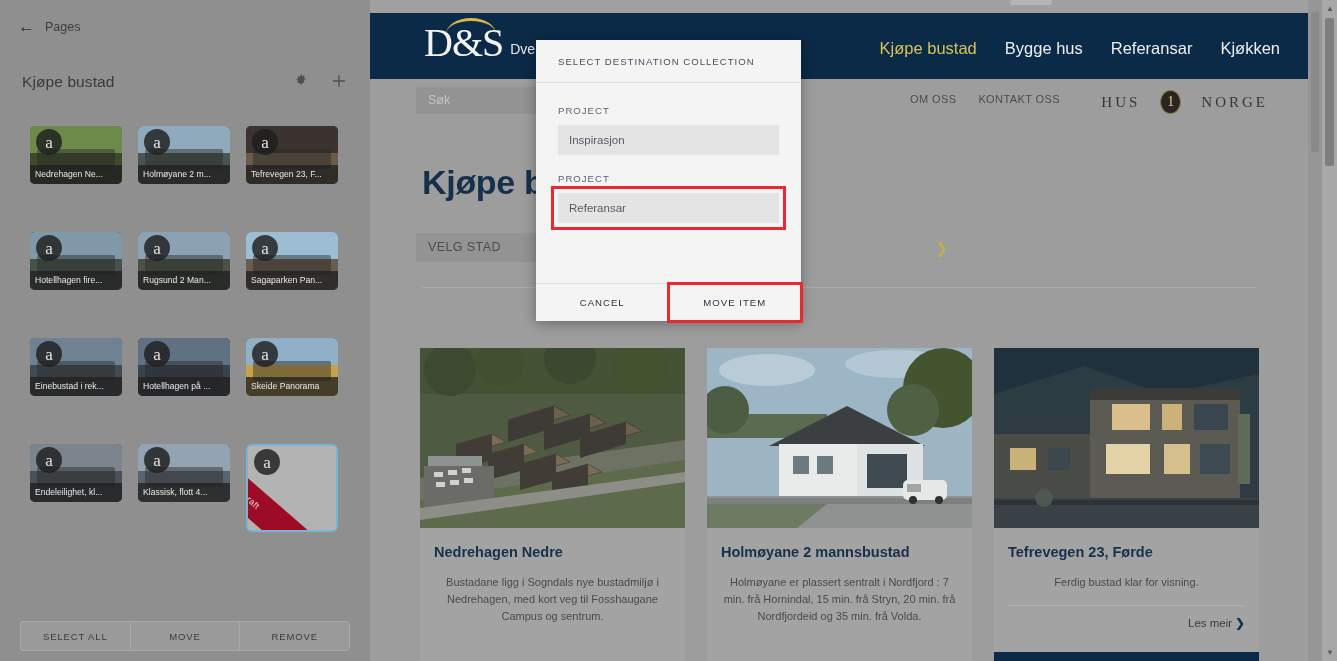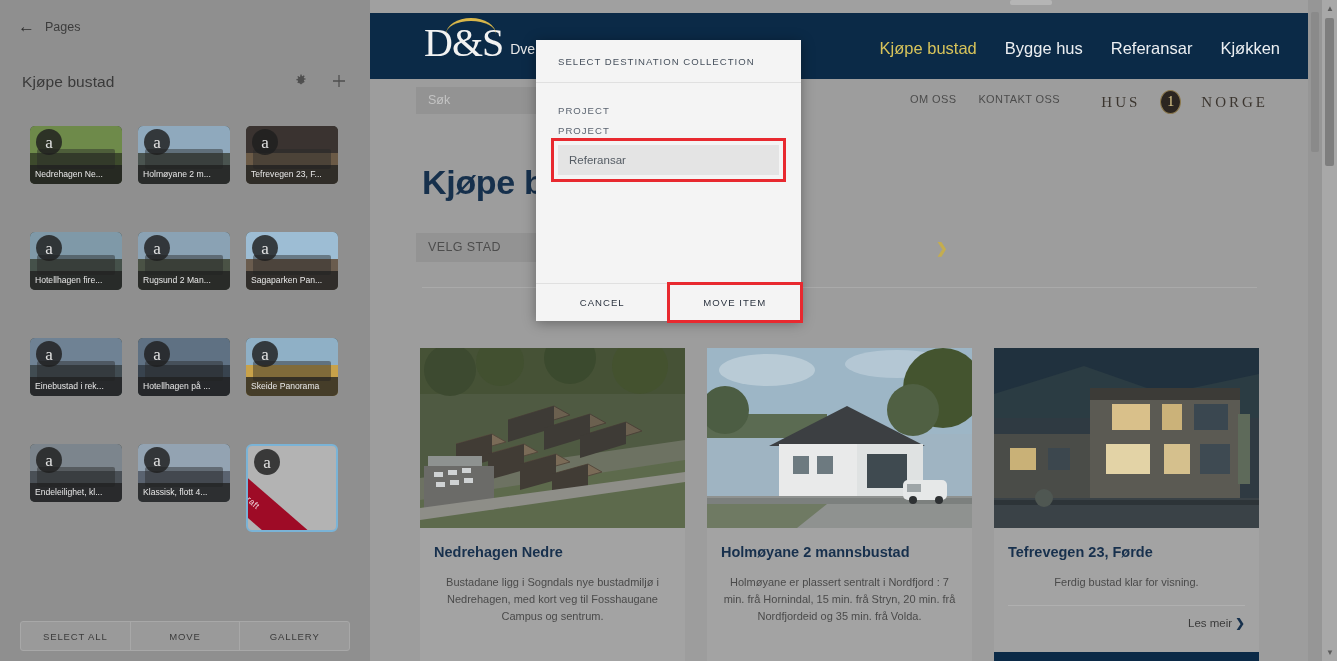--- a/index.html
+++ b/index.html
@@ -325,21 +325,21 @@
           <div class="ribbon">
             <span>Draft</span>
           </div>
           <div class="badge">a</div>
         </div>
       </div>
 
     <div class="sb-footer">
       <button>SELECT ALL</button>
       <button>MOVE</button>
-      <button>GALLERY</button>
+      <button>REMOVE</button>
     </div>
   </div>
 
   <div id="preview">
 
     <div class="top-strip"></div>
     <div class="hscroll-hint"></div>
 
     <div class="site-header">
       <div class="logo">
@@ -504,20 +504,21 @@
     </div>
   </div>
 
   <div class="modal-shade">
     <div class="modal">
 
       <div class="modal-head">SELECT DESTINATION COLLECTION</div>
 
       <div class="modal-body">
         <div class="grp-label">PROJECT</div>
+        <div class="opt">Inspirasjon</div>
 
         <div class="grp-label">PROJECT</div>
         <div class="opt highlight">Referansar</div>
       </div>
 
       <div class="modal-foot">
         <button>CANCEL</button>
         <button class="primary-hl">MOVE ITEM</button>
       </div>
     </div>

